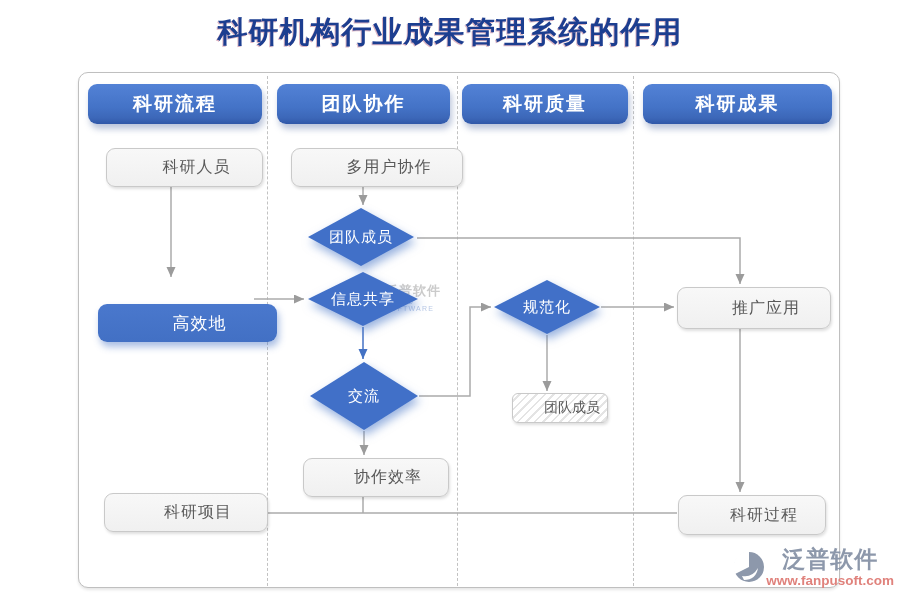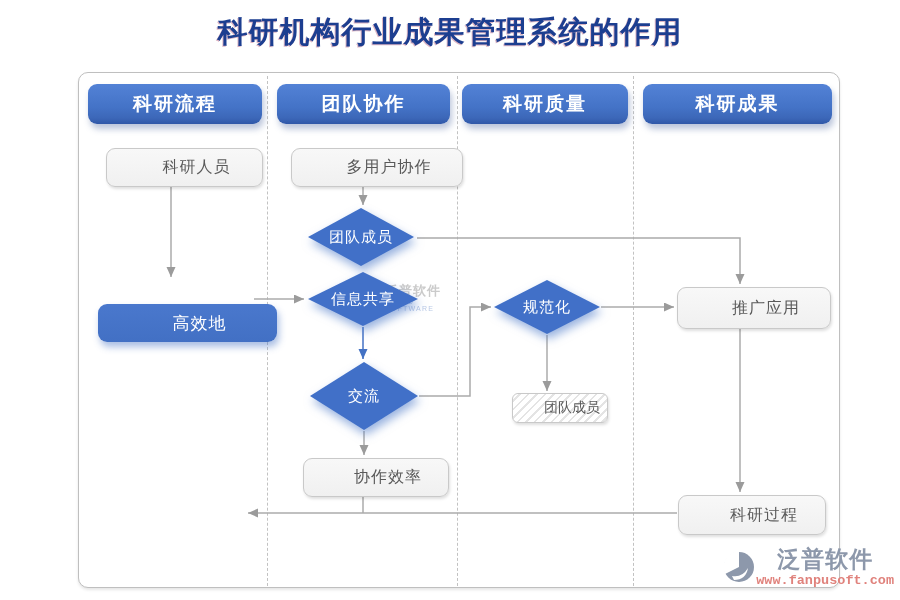--- a/index.html
+++ b/index.html
@@ -33,21 +33,21 @@
   .wm-center{position:absolute;left:372px;top:284px;z-index:1;width:90px;line-height:1.05;}
   .wmc-row{display:flex;align-items:center;gap:2px;}
   .wmc-logo{width:11px;height:11px;display:inline-block;background:#7d9bd6;opacity:.55;
        clip-path:polygon(0 0,100% 0,50% 100%);}
   .wmc-brand{color:#cbcbcb;font-size:13px;font-weight:bold;letter-spacing:1px;}
   .wmc-sub{color:#b9c9e6;font-size:7px;letter-spacing:1.2px;margin-left:13px;}
   .wm-corner{position:absolute;right:6px;bottom:12px;z-index:6;display:flex;align-items:flex-start;}
   .wm-text{display:flex;flex-direction:column;align-items:center;}
   .wm-brand{color:#8d98ab;font-size:23px;font-weight:bold;letter-spacing:1px;line-height:1;}
   .wm-url{color:#e0827c;font-size:13.5px;font-weight:bold;margin-top:2px;
-       font-family:Liberation Mono, monospace;}
+       font-family:Liberation Sans, sans-serif;}
 </style>
 </head>
 <body>
 
 <div class="stage">
 
   <div class="title">科研机构行业成果管理系统的作用</div>
 
   <div class="panel"></div>
   <div class="sep" style="left:267px;"></div>
@@ -87,20 +87,21 @@
     </g>
   </svg>
 
   <div class="hdr" style="left:88px;top:84px;width:174px;text-align:right;">科研流程</div>
   <div class="hdr" style="left:277px;top:84px;width:173px;">团队协作</div>
   <div class="hdr" style="left:462px;top:84px;width:166px;">科研质量</div>
   <div class="hdr" style="left:643px;top:84px;width:189px;">科研成果</div>
 
   <div class="box" style="left:106px;top:148px;width:131px;height:37px;">科研人员</div>
   <div class="box blue" style="left:98px;top:280px;width:155px;height:38px;font-size:17px;">高效地</div>
+  <div class="box" style="left:104px;top:493px;width:138px;height:37px;">科研项目</div>
 
   <div class="box" style="left:291px;top:148px;width:146px;height:37px;">多用户协作</div>
   <div class="dw" style="left:308px;top:208px;width:106px;height:58px;">
     <div class="diamond">团队成员</div>
   </div>
   <div class="dw" style="left:310px;top:362px;width:108px;height:68px;">
     <div class="diamond">交流</div>
   </div>
   <div class="dw" style="left:308px;top:272px;width:110px;height:54px;">
     <div class="diamond">信息共享</div>

